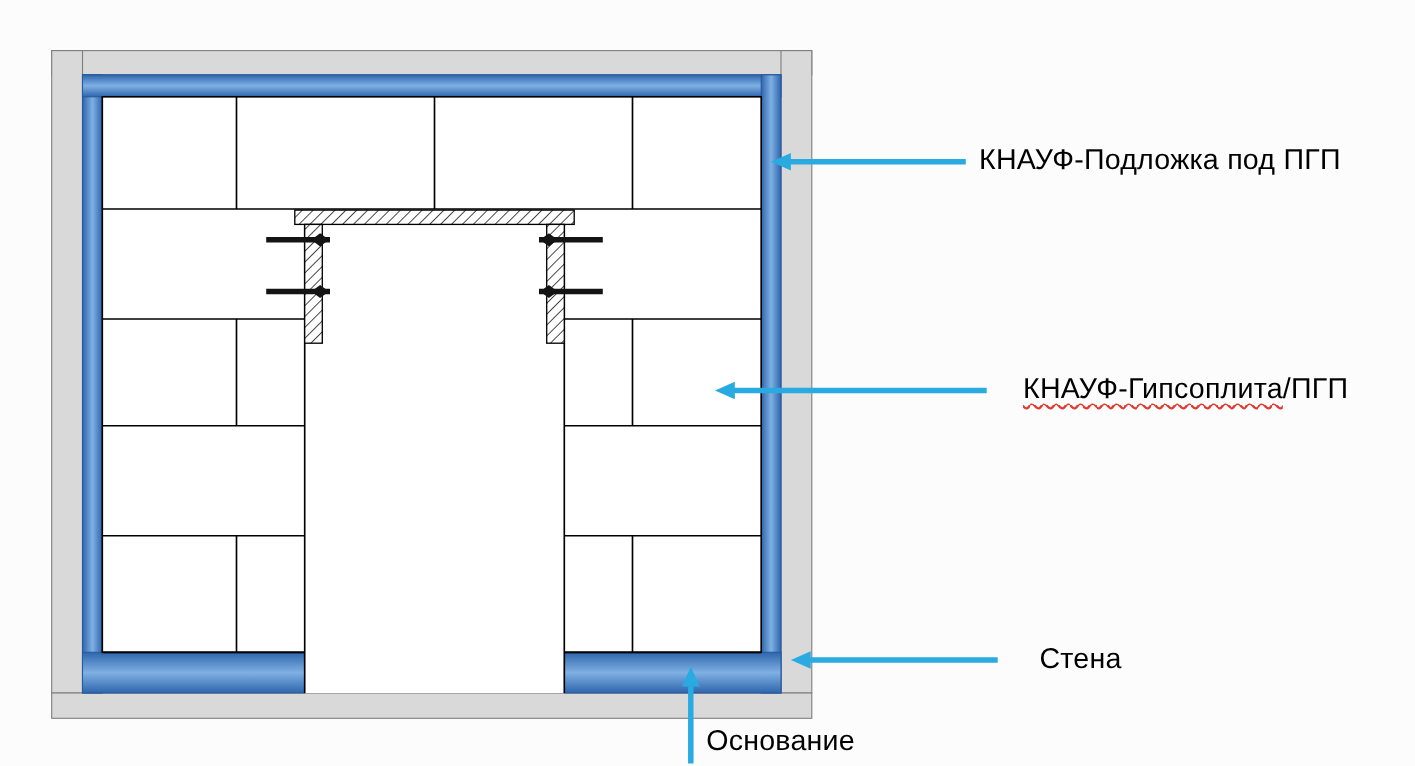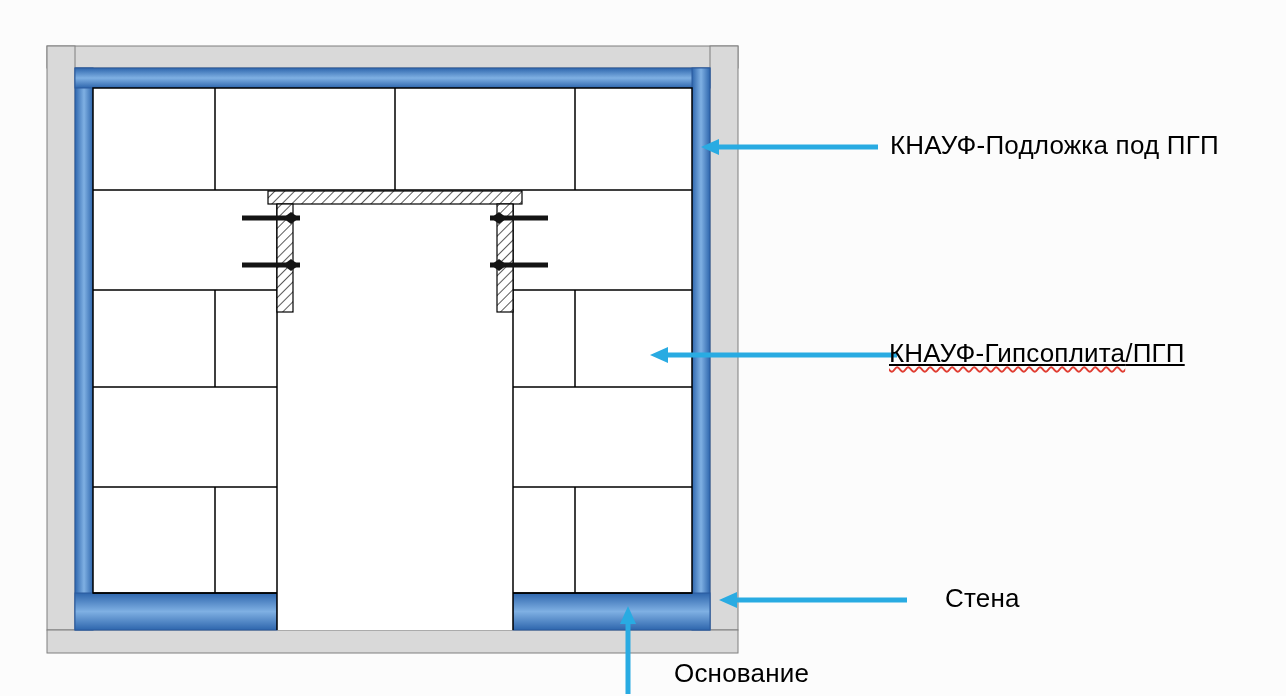--- a/index.html
+++ b/index.html
@@ -127,21 +127,21 @@
       </g>
       <g>
         <path class="arrow-line" d="M628 694 V624"></path>
         <polygon class="arrow-head" points="628,606 620,624 636,624"></polygon>
       </g>
     </g>
   </svg>
 
   <div class="label" style="left:890px; top:131px;">КНАУФ-Подложка под ПГП</div>
 
-  <div class="label" style="left:889px; top:339px;text-decoration:underline;">
+  <div class="label" style="left:930px; top:339px;">
     <span class="misspelled">КНАУФ-Гипсоплита</span><span>/ПГП</span>
   </div>
 
   <div class="label" style="left:916px; top:584px;margin-left:29px;">Стена</div>
 
-  <div class="label" style="left:674px; top:659px;">Основание</div>
+  <div class="label" style="left:642px; top:659px;">Основание</div>
 
 </div>
 
 </body></html>

